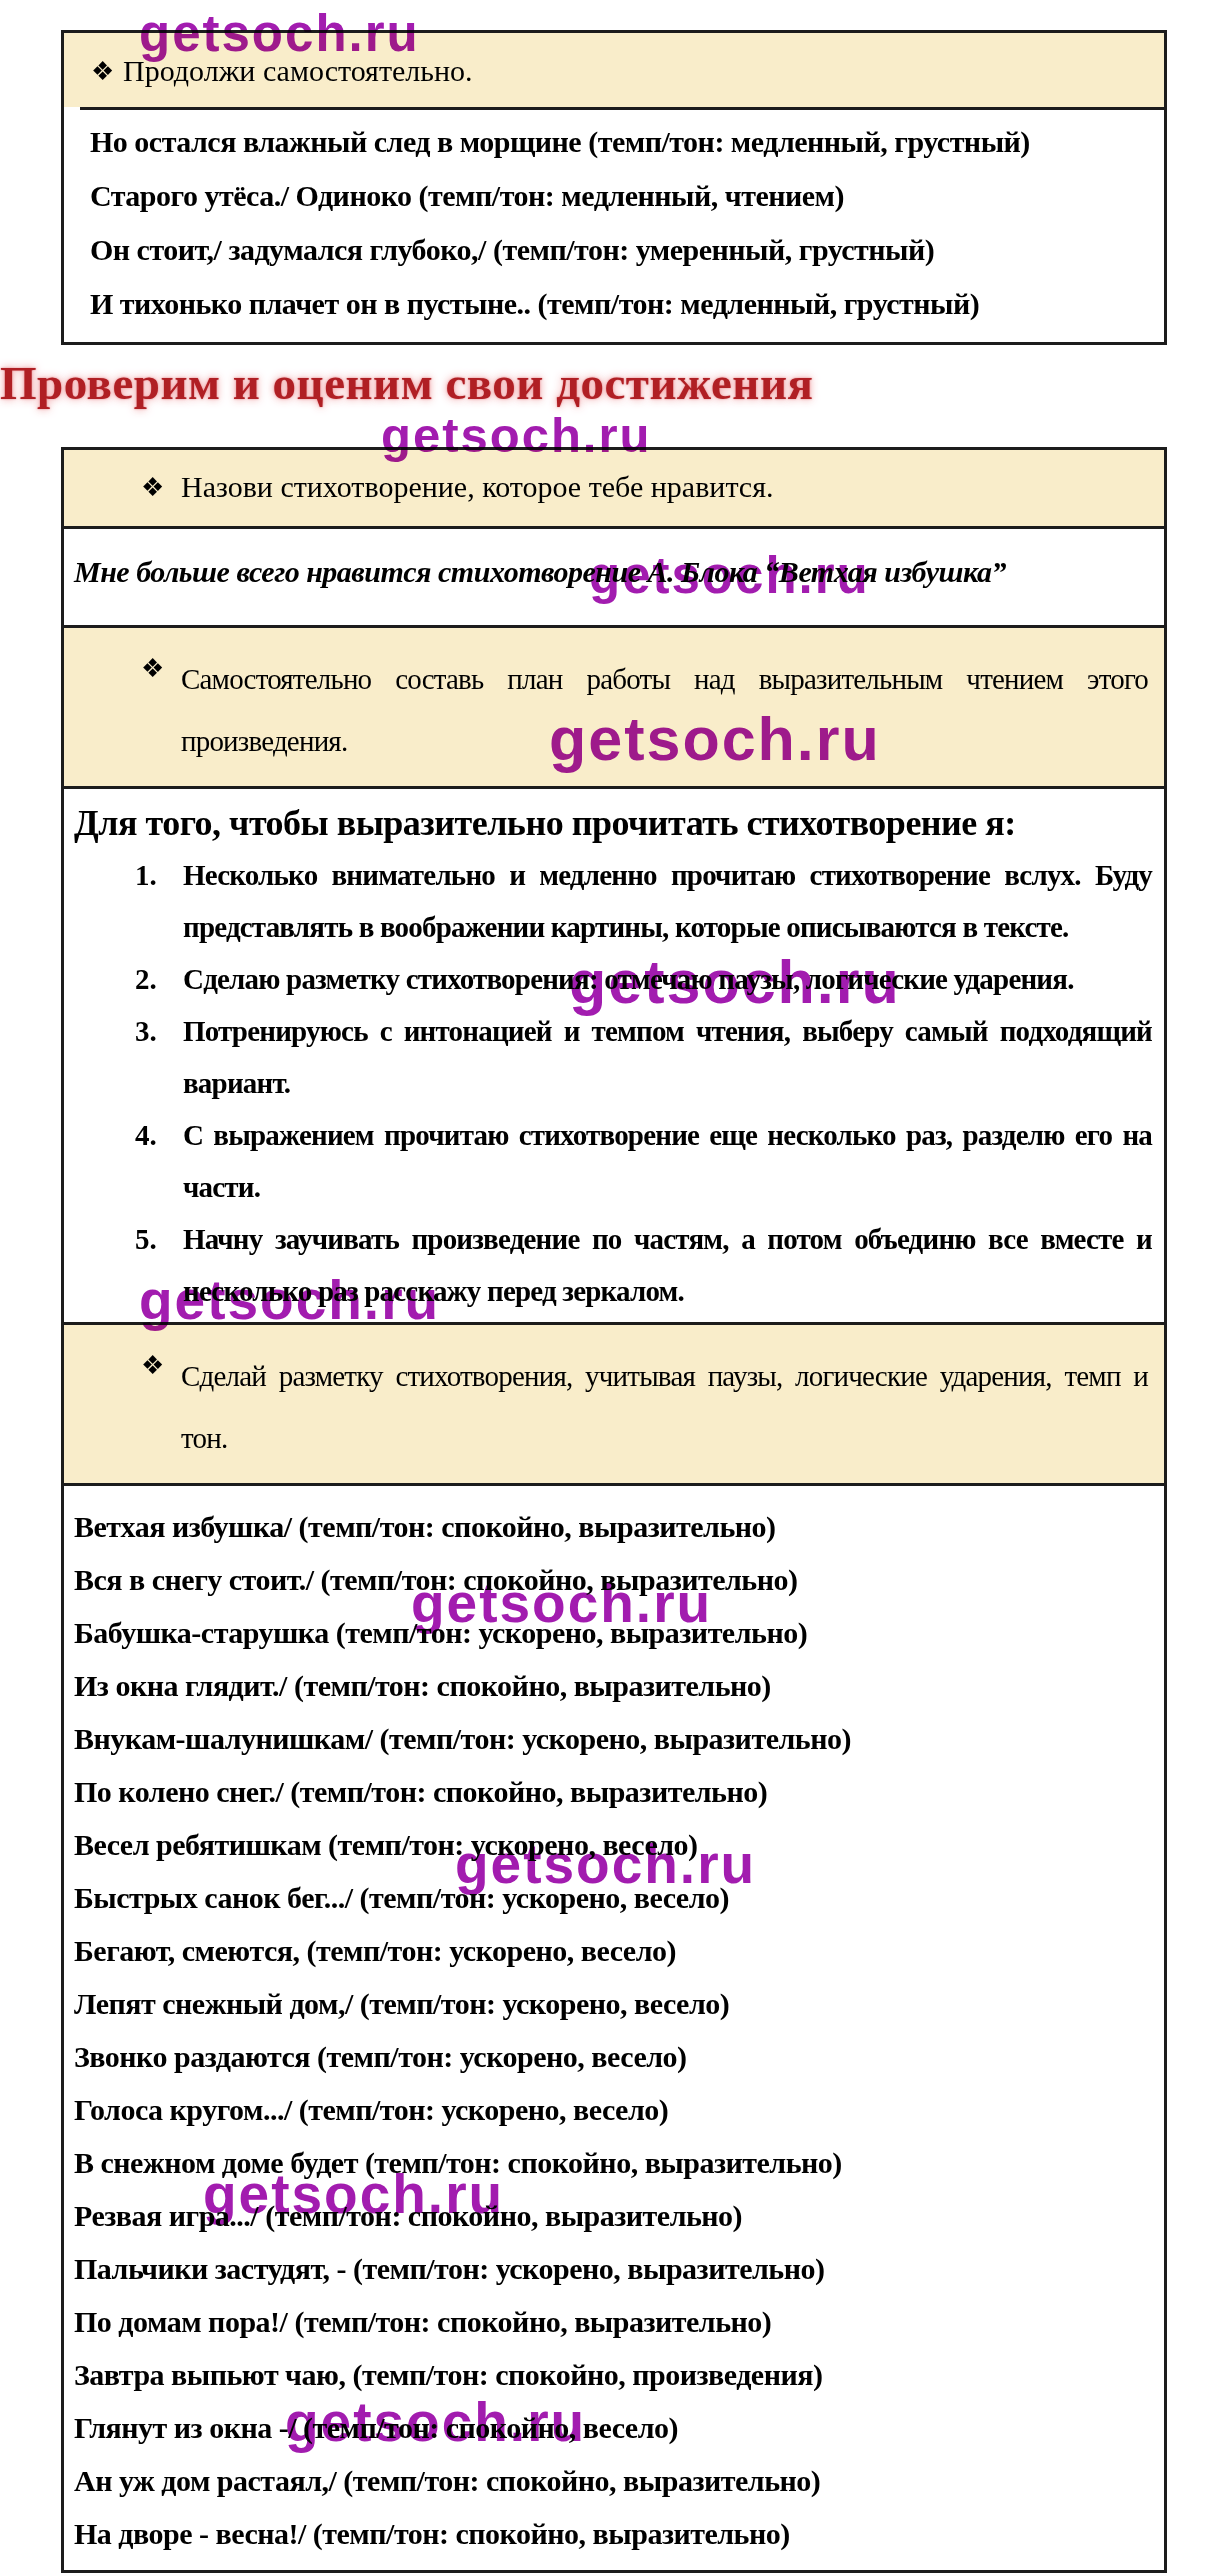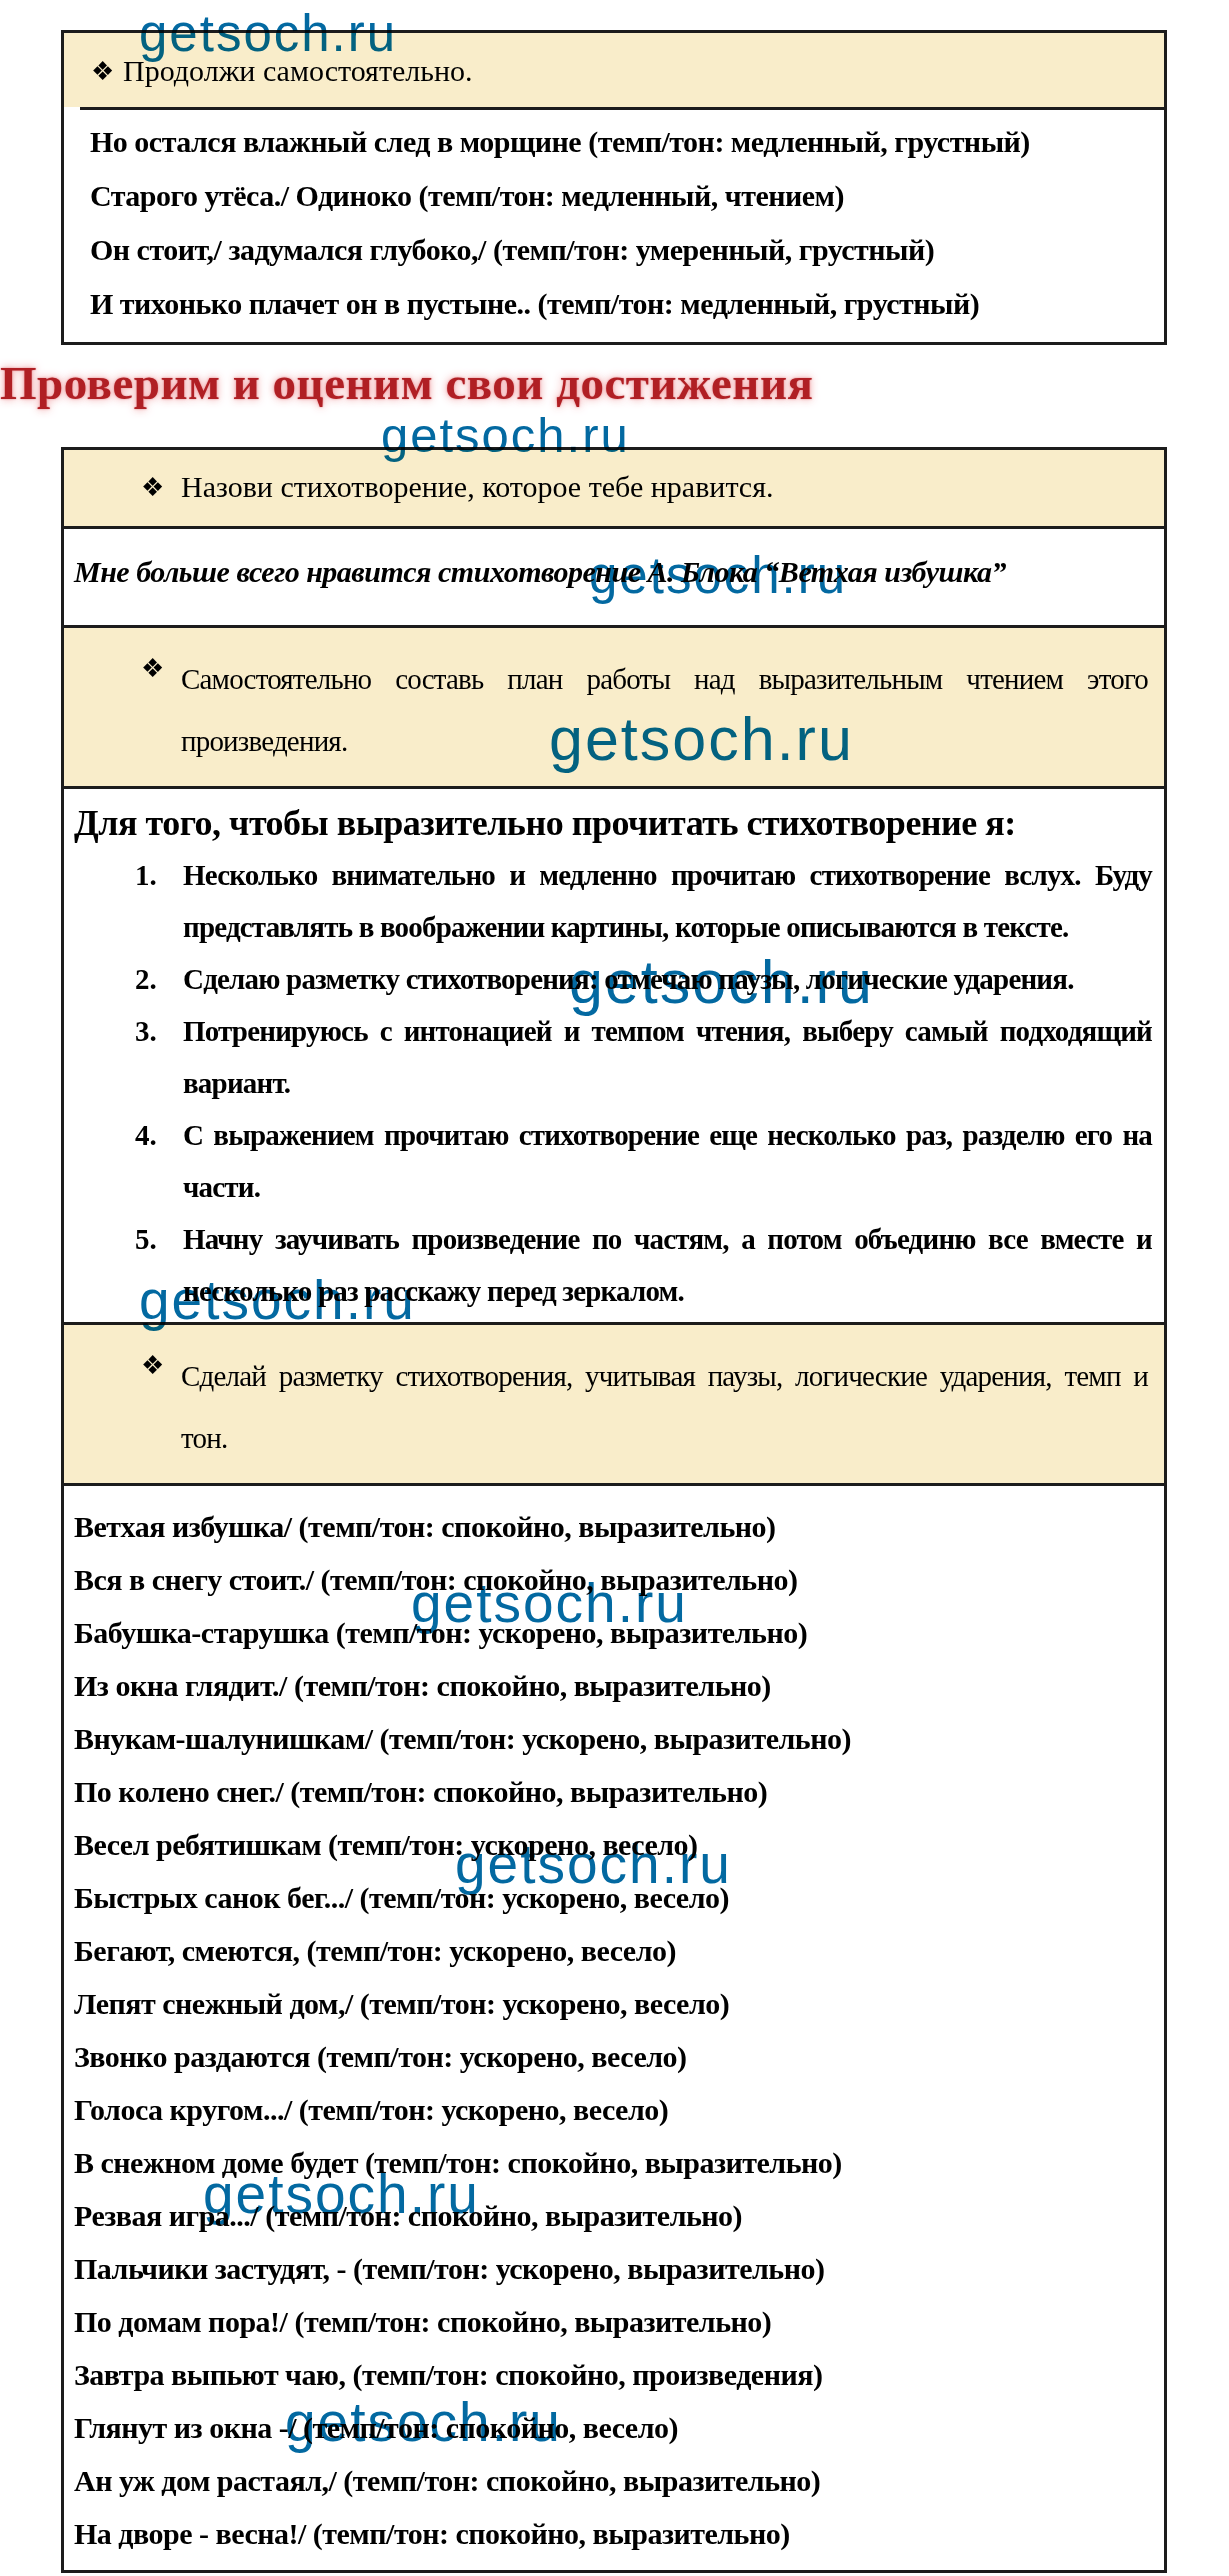--- a/index.html
+++ b/index.html
@@ -70,22 +70,22 @@
     text-align:left;
     font-size:47px;font-weight:700;
     color:#b01f24;
     text-shadow:0 0 8px rgba(238,140,145,.9), 0 0 2px rgba(214,100,105,.8);
     letter-spacing:0.5px;
   }
   
   .wm{
     position:absolute;
     font-family:"Liberation Sans",sans-serif;
-    font-weight:400;
-    color:#0369a1;
+    font-weight:700;
+    color:#a21caf;
     mix-blend-mode:multiply;
     letter-spacing:2px;
     pointer-events:none;
     z-index:9;
     line-height:1;
   }
 </style>
 </head>
 <body>
 

